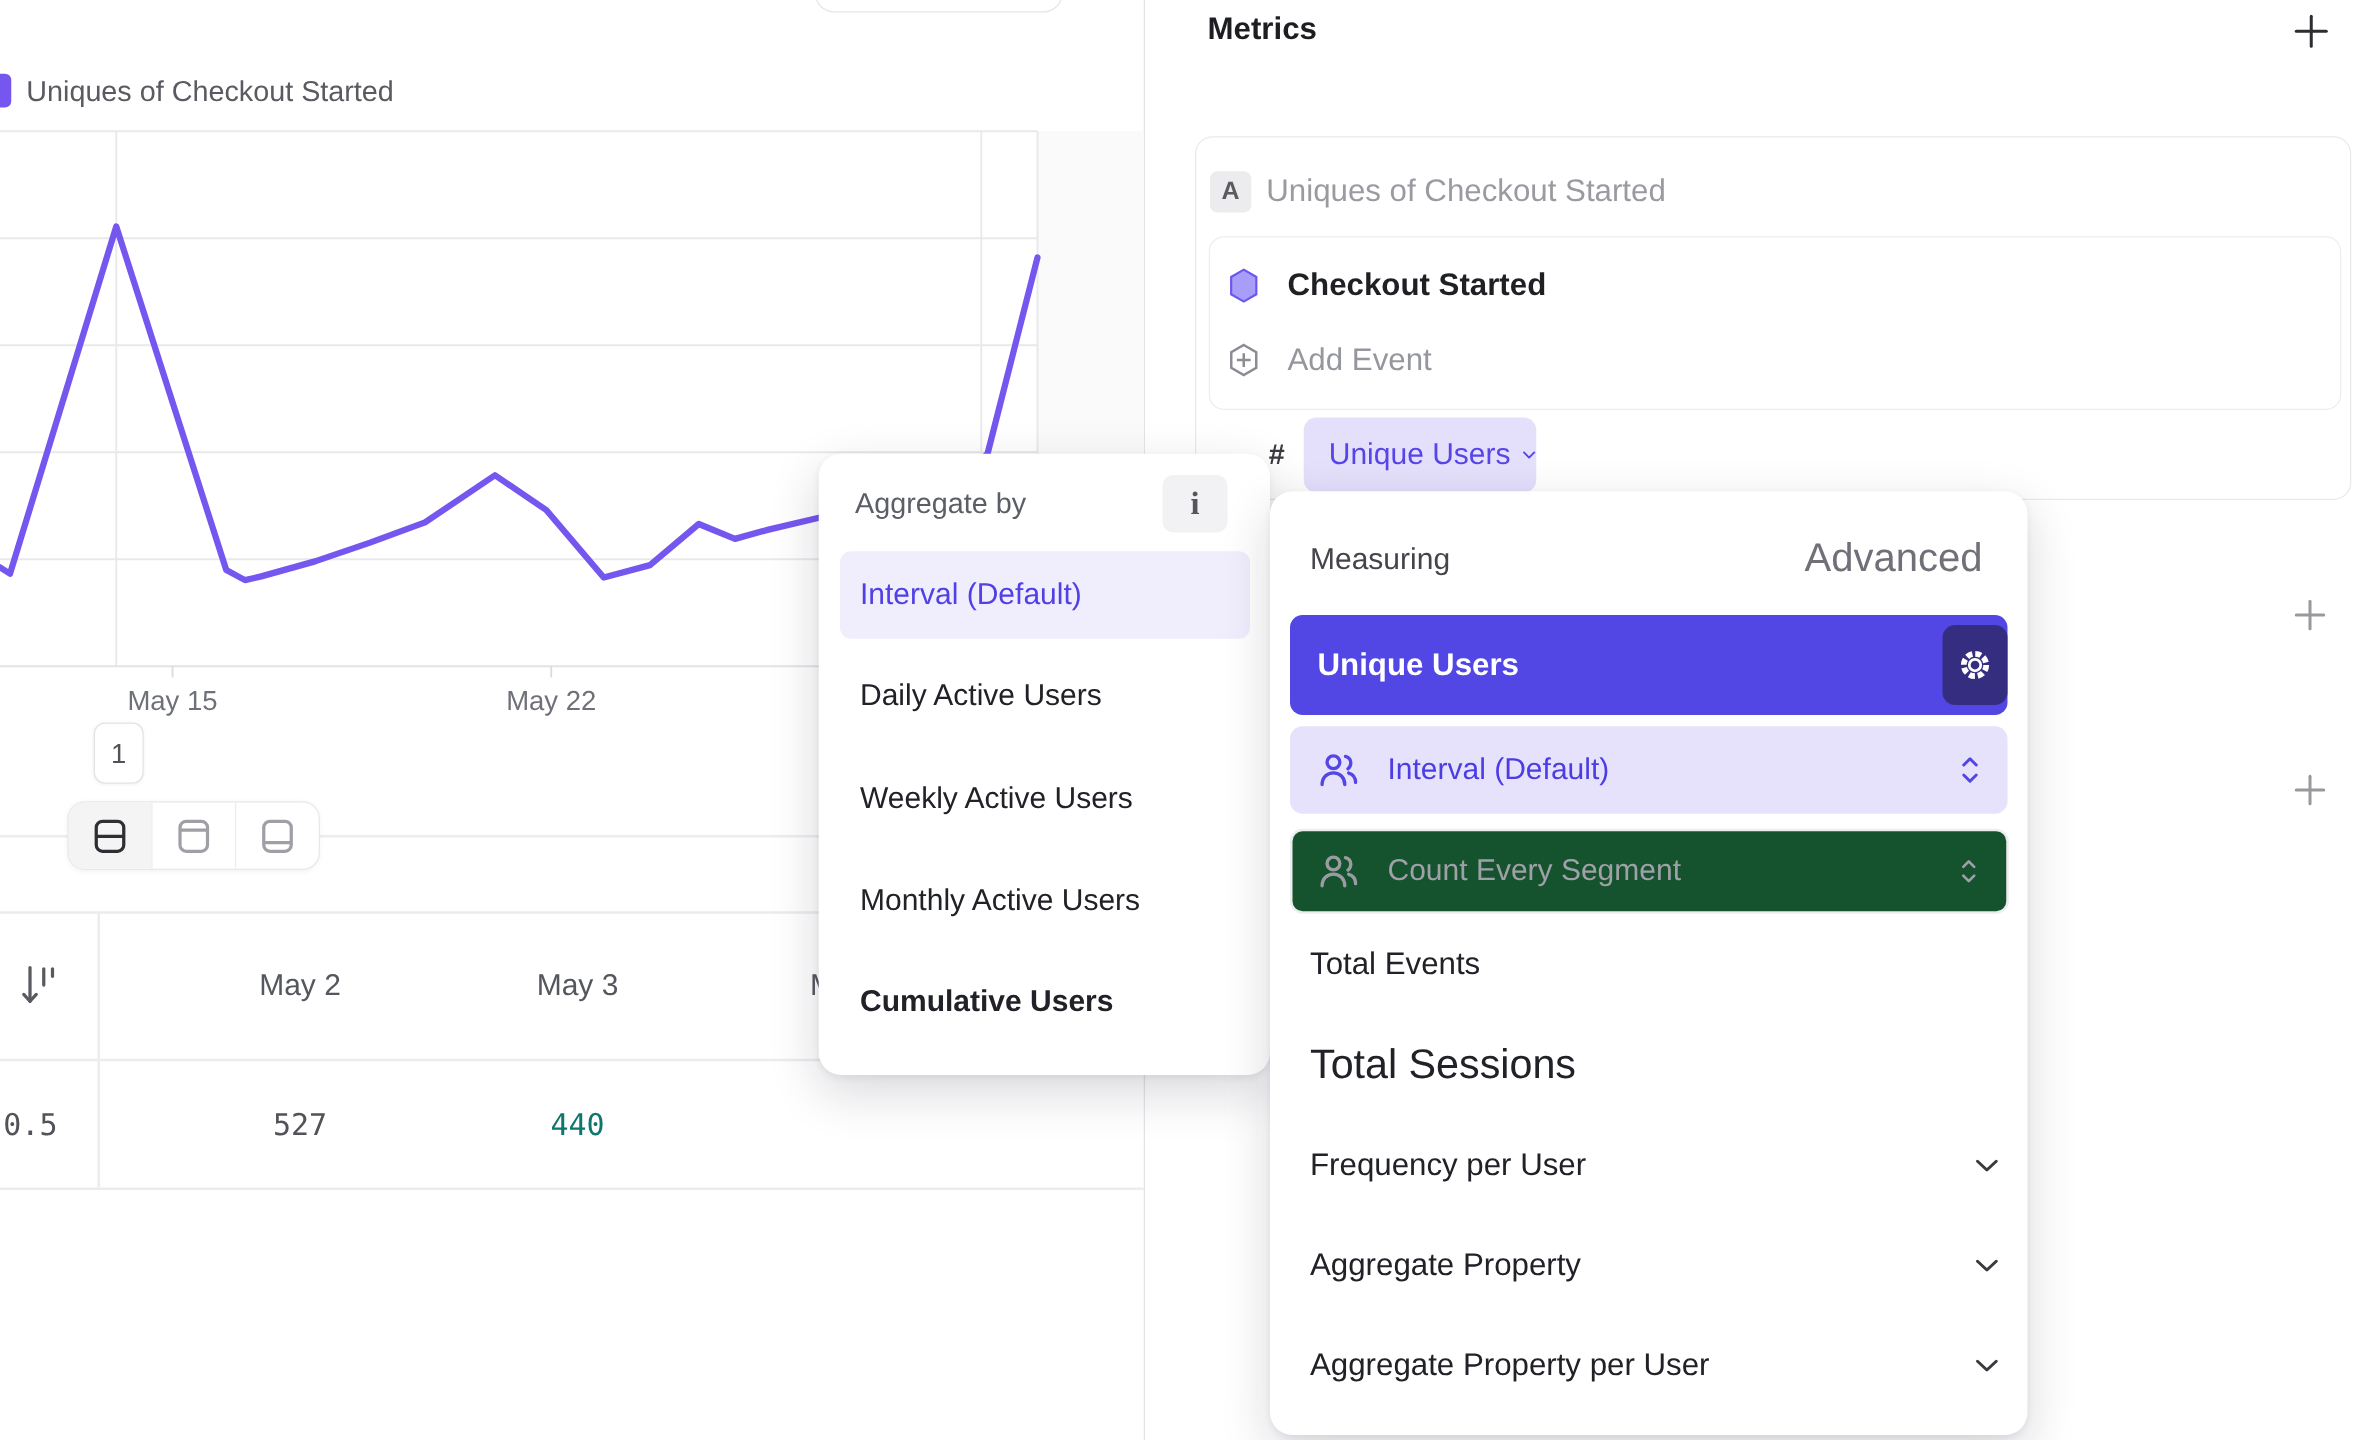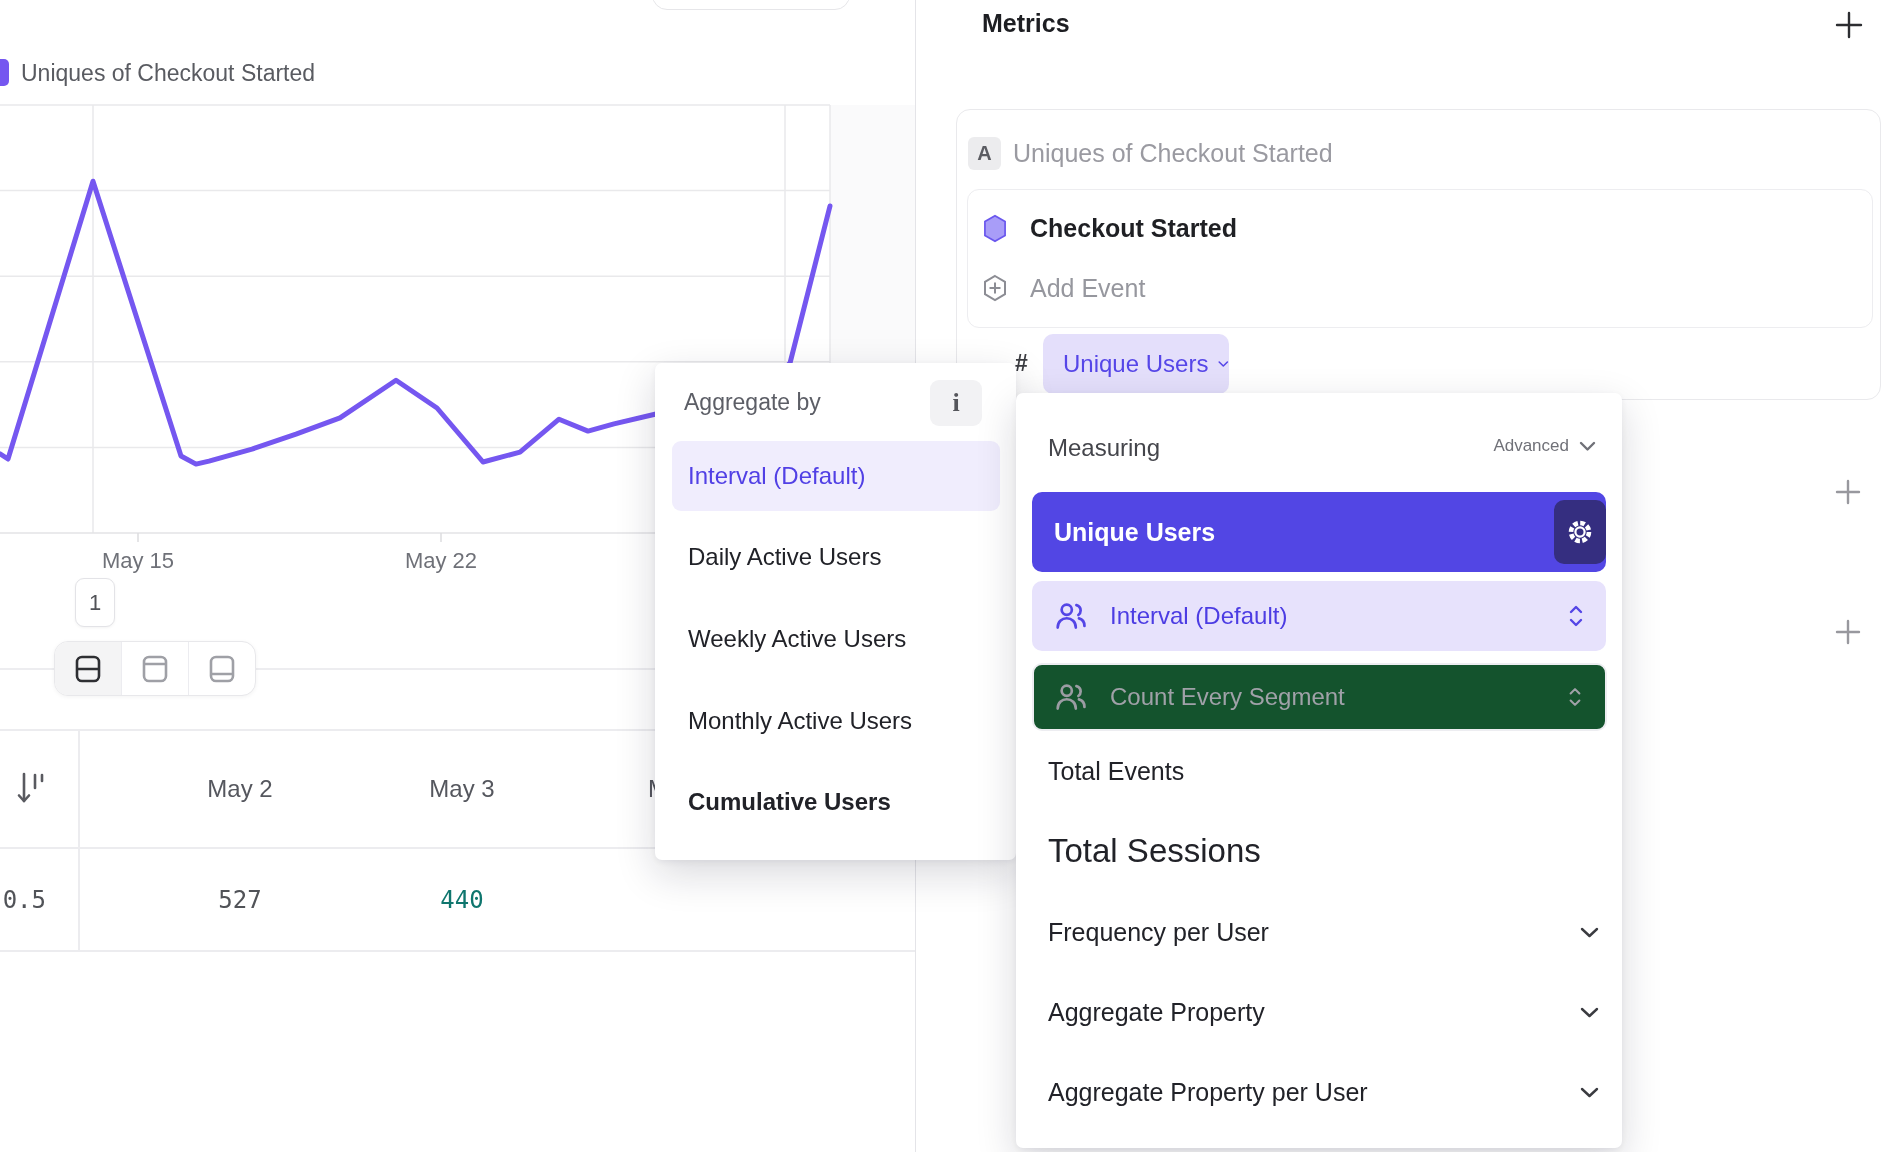--- a/index.html
+++ b/index.html
@@ -1,19 +1,19 @@
 <!DOCTYPE html>
 <html><head>
 <meta charset="utf-8">
 <style>
   html,body{margin:0;padding:0;background:#fff;}
   body{font-family:"Liberation Sans",sans-serif;color:#26272c;}
   .stage{position:relative;width:1898px;height:1152px;overflow:hidden;background:#fff;}
   .abs{position:absolute;}
-  .popover{background:#fff;border-radius:7px;box-shadow:0 2px 6px rgba(20,20,43,.06),0 14px 40px rgba(20,20,43,.16);}
+  .popover{background:#fff;border-radius:18px;box-shadow:0 2px 6px rgba(20,20,43,.06),0 14px 40px rgba(20,20,43,.16);}
   .card{background:#fff;border:1.5px solid #e9e9ec;border-radius:14px;}
   .menu-item{font-size:24px;color:#212228;white-space:nowrap;}
   .mono{font-family:"DejaVu Sans Mono","Liberation Mono",monospace;}
   .cv{display:flex;align-items:center;}
   svg{display:block;}
 </style>
 </head>
 <body>
 
 <div class="stage">
@@ -99,21 +99,21 @@
       <div class="abs mono" style="left:0;top:157px;width:46px;text-align:right;font-size:24px;color:#515358;">0.5</div>
       <div class="abs mono" style="left:240px;top:157px;transform:translateX(-50%);font-size:24px;color:#515358;">527</div>
       <div class="abs mono" style="left:462px;top:157px;transform:translateX(-50%);font-size:24px;color:#0f766e;">440</div>
     </div>
   </div>
 
   <div class="abs" style="left:652px;top:-14px;width:196px;height:22px;background:#fff;border:1.5px solid #e6e6e9;border-radius:0 0 15px 15px;"></div>
 
   <div class="abs" style="left:916px;top:0;width:982px;height:1152px;background:#fff;">
 
-    <div class="abs" style="left:50px;top:9px;font-size:25px;font-weight:bold;color:#1d1e22;margin-left:16px;">Metrics</div>
+    <div class="abs" style="left:50px;top:9px;font-size:25px;font-weight:bold;color:#1d1e22;">Metrics</div>
     <svg class="abs" width="28" height="28" viewBox="0 0 28 28" style="left:919px;top:11px;">
       <g stroke="#2c2d31" stroke-width="2.4" stroke-linecap="round">
         <line x1="14" y1="2" x2="14" y2="26"></line>
           <line x1="2" y1="14" x2="26" y2="14"></line>
       </g>
     </svg>
 
     <div class="abs card" style="left:40px;top:109px;width:923px;height:289px;">
       <div class="abs cv" style="left:11px;top:27px;width:33px;height:33px;background:#ececee;border-radius:6px;justify-content:center;
                   font-size:20px;font-weight:bold;color:#5b5c62;">A</div>
@@ -179,21 +179,21 @@
     </div>
     <div class="abs cv" style="left:17px;top:409px;width:328px;height:60px;font-weight:bold;">
       <span class="menu-item" style="margin-left:16px;">Cumulative Users</span>
     </div>
   </div>
 
   <div class="abs popover" style="left:1016px;top:393px;width:606px;height:755px;z-index:40;">
 
     <div class="abs" style="left:32px;top:41px;font-size:24px;color:#44454b;">Measuring</div>
     <div class="abs cv" style="left:420px;top:38px;width:160px;height:30px;justify-content:flex-end;">
-      <span style="font-size:17px;color:#707178;margin-left:29px;">Advanced</span>
+      <span style="font-size:32px;color:#707178;margin-left:29px;">Advanced</span>
       <svg width="17" height="11" viewBox="0 0 17 11" style="margin-left:10px;">
         <polyline points="2,2 8.5,8.5 15,2" fill="none" stroke="#707178" stroke-width="2.4" stroke-linecap="round" stroke-linejoin="round"></polyline>
       </svg>
     </div>
 
     <div class="abs cv" style="left:16px;top:99px;width:574px;height:80px;background:#5246E4;border-radius:10px;">
       <span style="margin-left:22px;font-size:25px;font-weight:bold;color:#fff;">Unique Users</span>
       <div class="abs cv" style="left:522px;top:8px;width:52px;height:64px;background:#352E80;border-radius:10px;justify-content:center;">
         <svg width="28" height="28" viewBox="0 0 28 28">
           <circle cx="14" cy="14" r="9" fill="none" stroke="#fff" stroke-width="4.6" stroke-dasharray="4.7 2.36"></circle>

